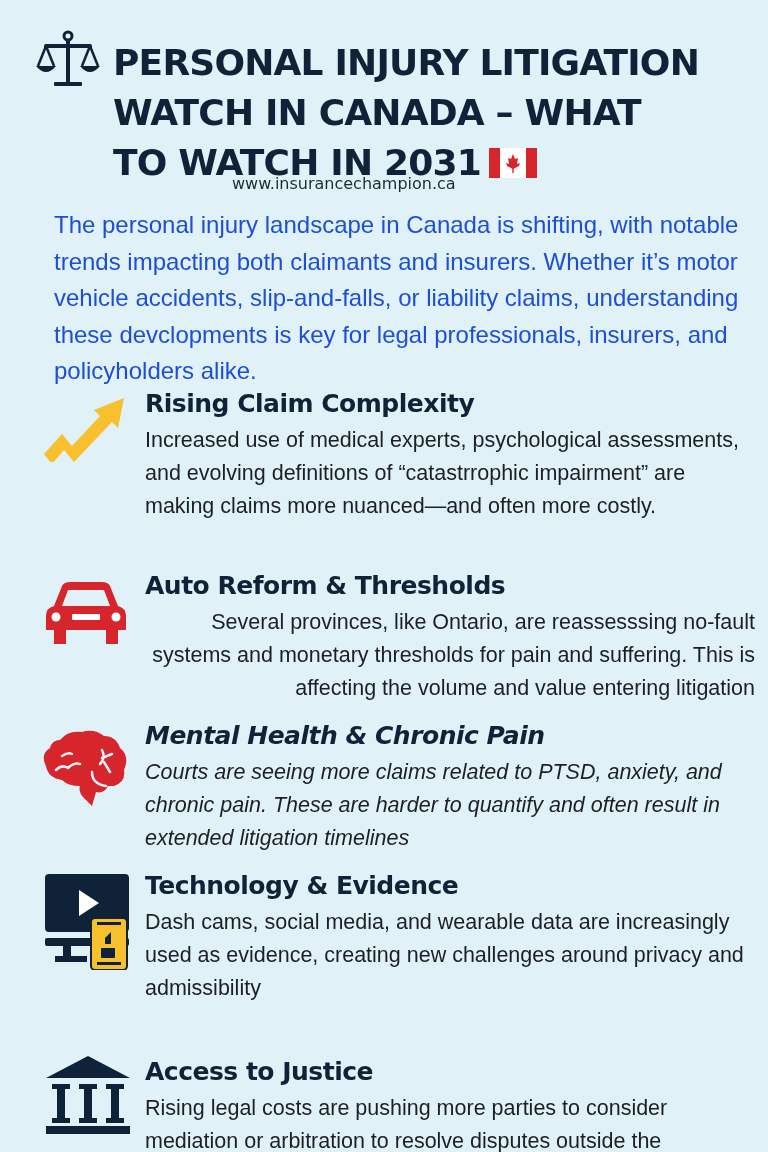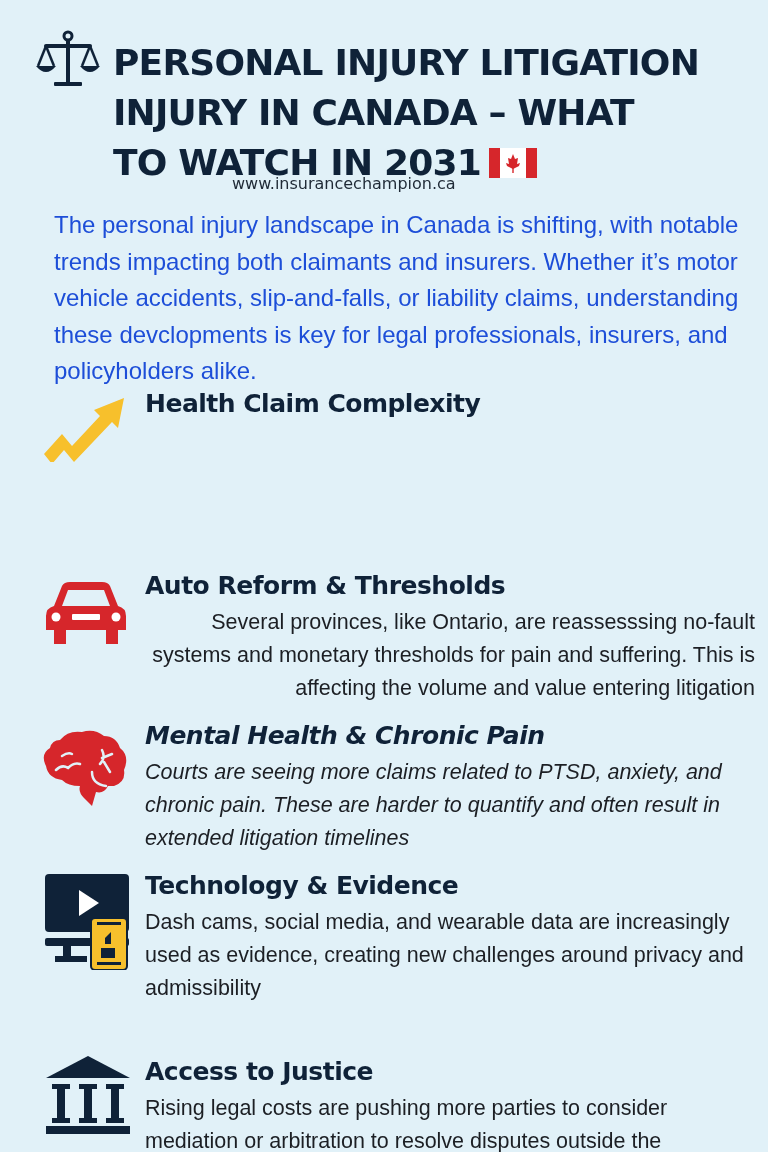--- a/index.html
+++ b/index.html
@@ -52,39 +52,40 @@
     <line x1="12" y1="16" x2="4" y2="36" stroke="#0f2238" stroke-width="2.5"></line>
     <line x1="12" y1="16" x2="20" y2="36" stroke="#0f2238" stroke-width="2.5"></line>
     <line x1="56" y1="16" x2="48" y2="36" stroke="#0f2238" stroke-width="2.5"></line>
     <line x1="56" y1="16" x2="64" y2="36" stroke="#0f2238" stroke-width="2.5"></line>
     <path d="M2 36 Q12 48 22 36 Z" fill="#0f2238"></path>
     <path d="M46 36 Q56 48 66 36 Z" fill="#0f2238"></path>
     <rect x="20" y="52" width="28" height="4" rx="1" fill="#0f2238"></rect>
   </svg>
   <h1 class="title">
     <span class="line">PERSONAL INJURY LITIGATION</span>
-    <span class="line">INJURY IN CANADA – WHAT</span>
+    <span class="line">WATCH IN CANADA – WHAT</span>
     <span class="line"><span>TO WATCH IN 2031</span><svg class="flag" viewBox="0 0 48 30">
         <rect x="0" y="0" width="11" height="30" fill="#d6262b"></rect>
         <rect x="11" y="0" width="26" height="30" fill="#ffffff"></rect>
         <rect x="37" y="0" width="11" height="30" fill="#d6262b"></rect>
         <path d="M24 6 L26 11 L29 10 L28 16 L31 15 L30 18 L24 21 L18 18 L17 15 L20 16 L19 10 L22 11 Z" fill="#d6262b"></path>
         <rect x="23.3" y="20" width="1.4" height="5" fill="#d6262b"></rect>
       </svg></span>
   </h1>
   <div class="website">www.insurancechampion.ca</div>
 </div>
 
 <p class="intro">The personal injury landscape in Canada is shifting, with notable trends impacting both claimants and insurers. Whether it’s motor vehicle accidents, slip-and-falls, or liability claims, understanding these devclopments is key for legal professionals, insurers, and policyholders alike.</p>
 
 <section class="trend" style="top:388px;height:170px;">
   <svg class="icon" style="left:42px;top:6px;width:86px;height:68px;" viewBox="0 0 86 68">
     <polygon points="2,60 20,40 30,52 58,22 52,16 82,4 76,34 70,28 32,68 22,56 10,70" fill="#f7c02c"></polygon>
   </svg>
-  <h2>Health Claim Complexity</h2>
+  <h2>Rising Claim Complexity</h2>
+  <p style="top:36px;">Increased use of medical experts, psychological assessments, and evolving definitions of “catastrrophic impairment” are making claims more nuanced—and often more costly.</p>
 </section>
 
 <section class="trend" style="top:570px;height:130px;text-align:right;">
   <svg class="icon" style="left:44px;top:10px;width:84px;height:66px;" viewBox="0 0 84 66">
     <path d="M18 6 Q20 2 26 2 L58 2 Q64 2 66 6 L74 26 Q82 28 82 36 L82 50 L74 50 L74 64 L62 64 L62 50 L22 50 L22 64 L10 64 L10 50 L2 50 L2 36 Q2 28 10 26 Z" fill="#d6262b"></path>
     <path d="M24 10 L60 10 L66 26 L18 26 Z" fill="#e1f1f8"></path>
     <circle cx="12" cy="37" r="4.5" fill="#ffffff"></circle>
     <circle cx="72" cy="37" r="4.5" fill="#ffffff"></circle>
     <rect x="28" y="34" width="28" height="6" rx="1" fill="#ffffff"></rect>
   </svg>

